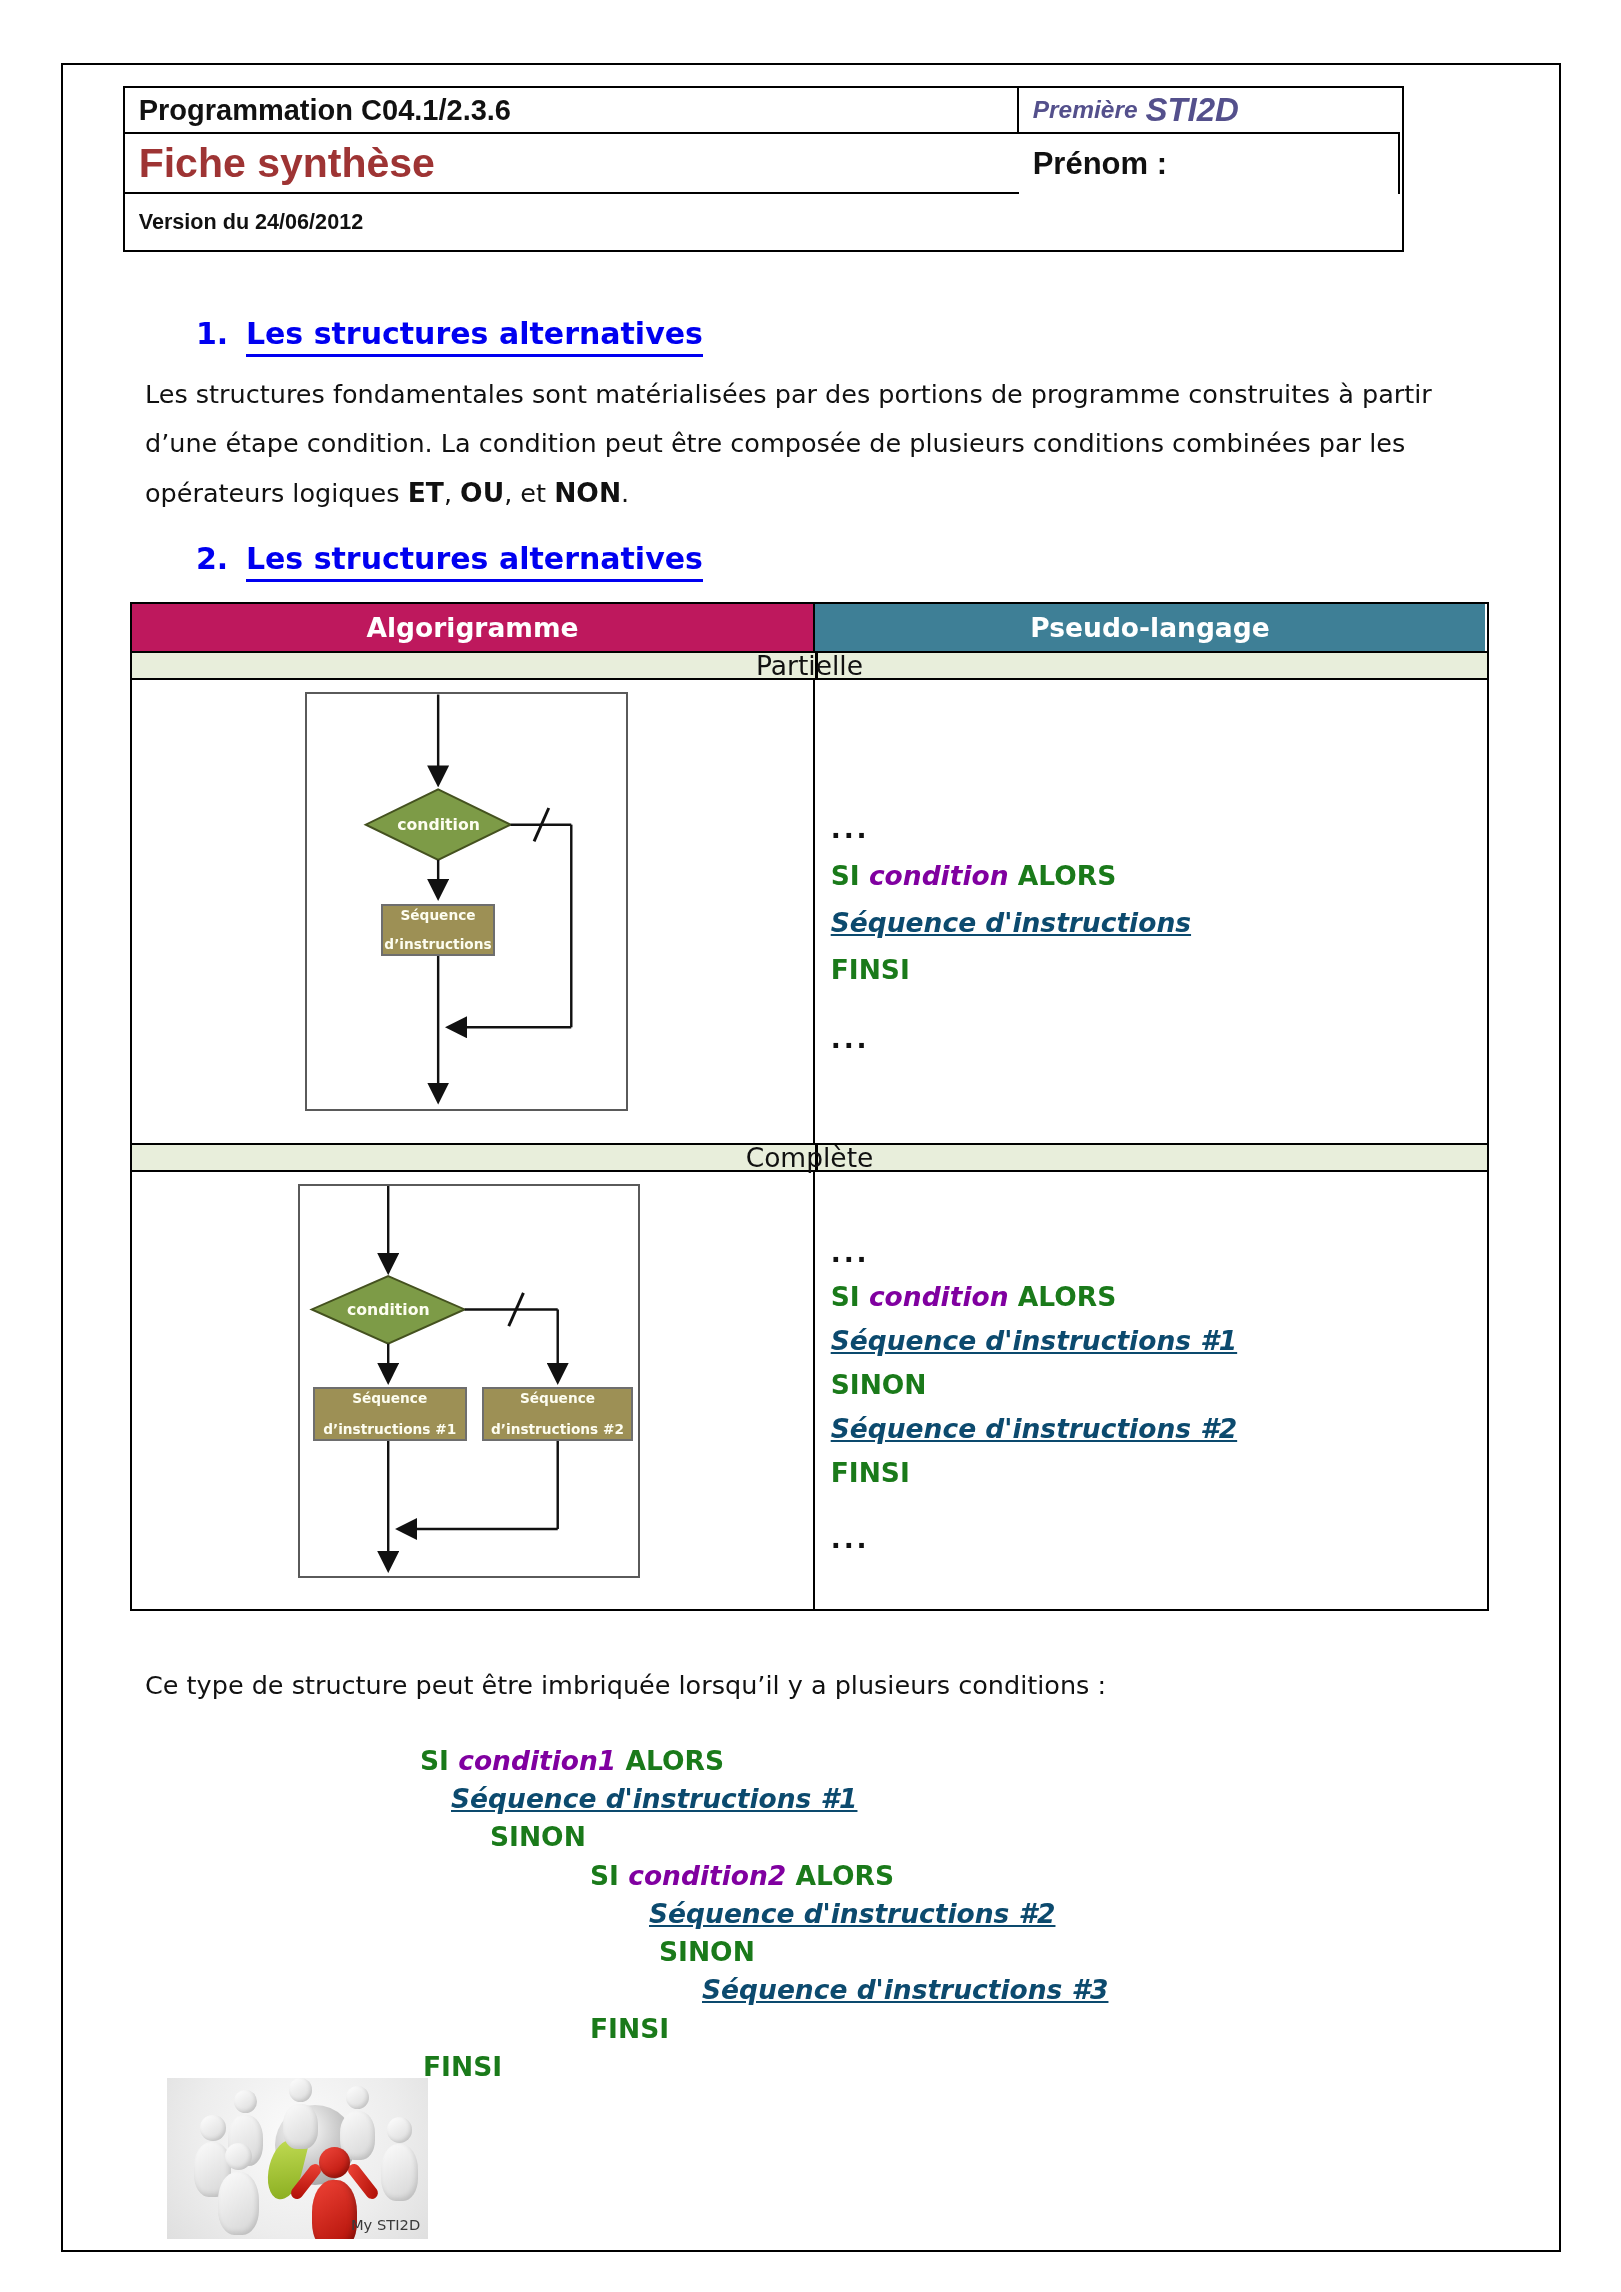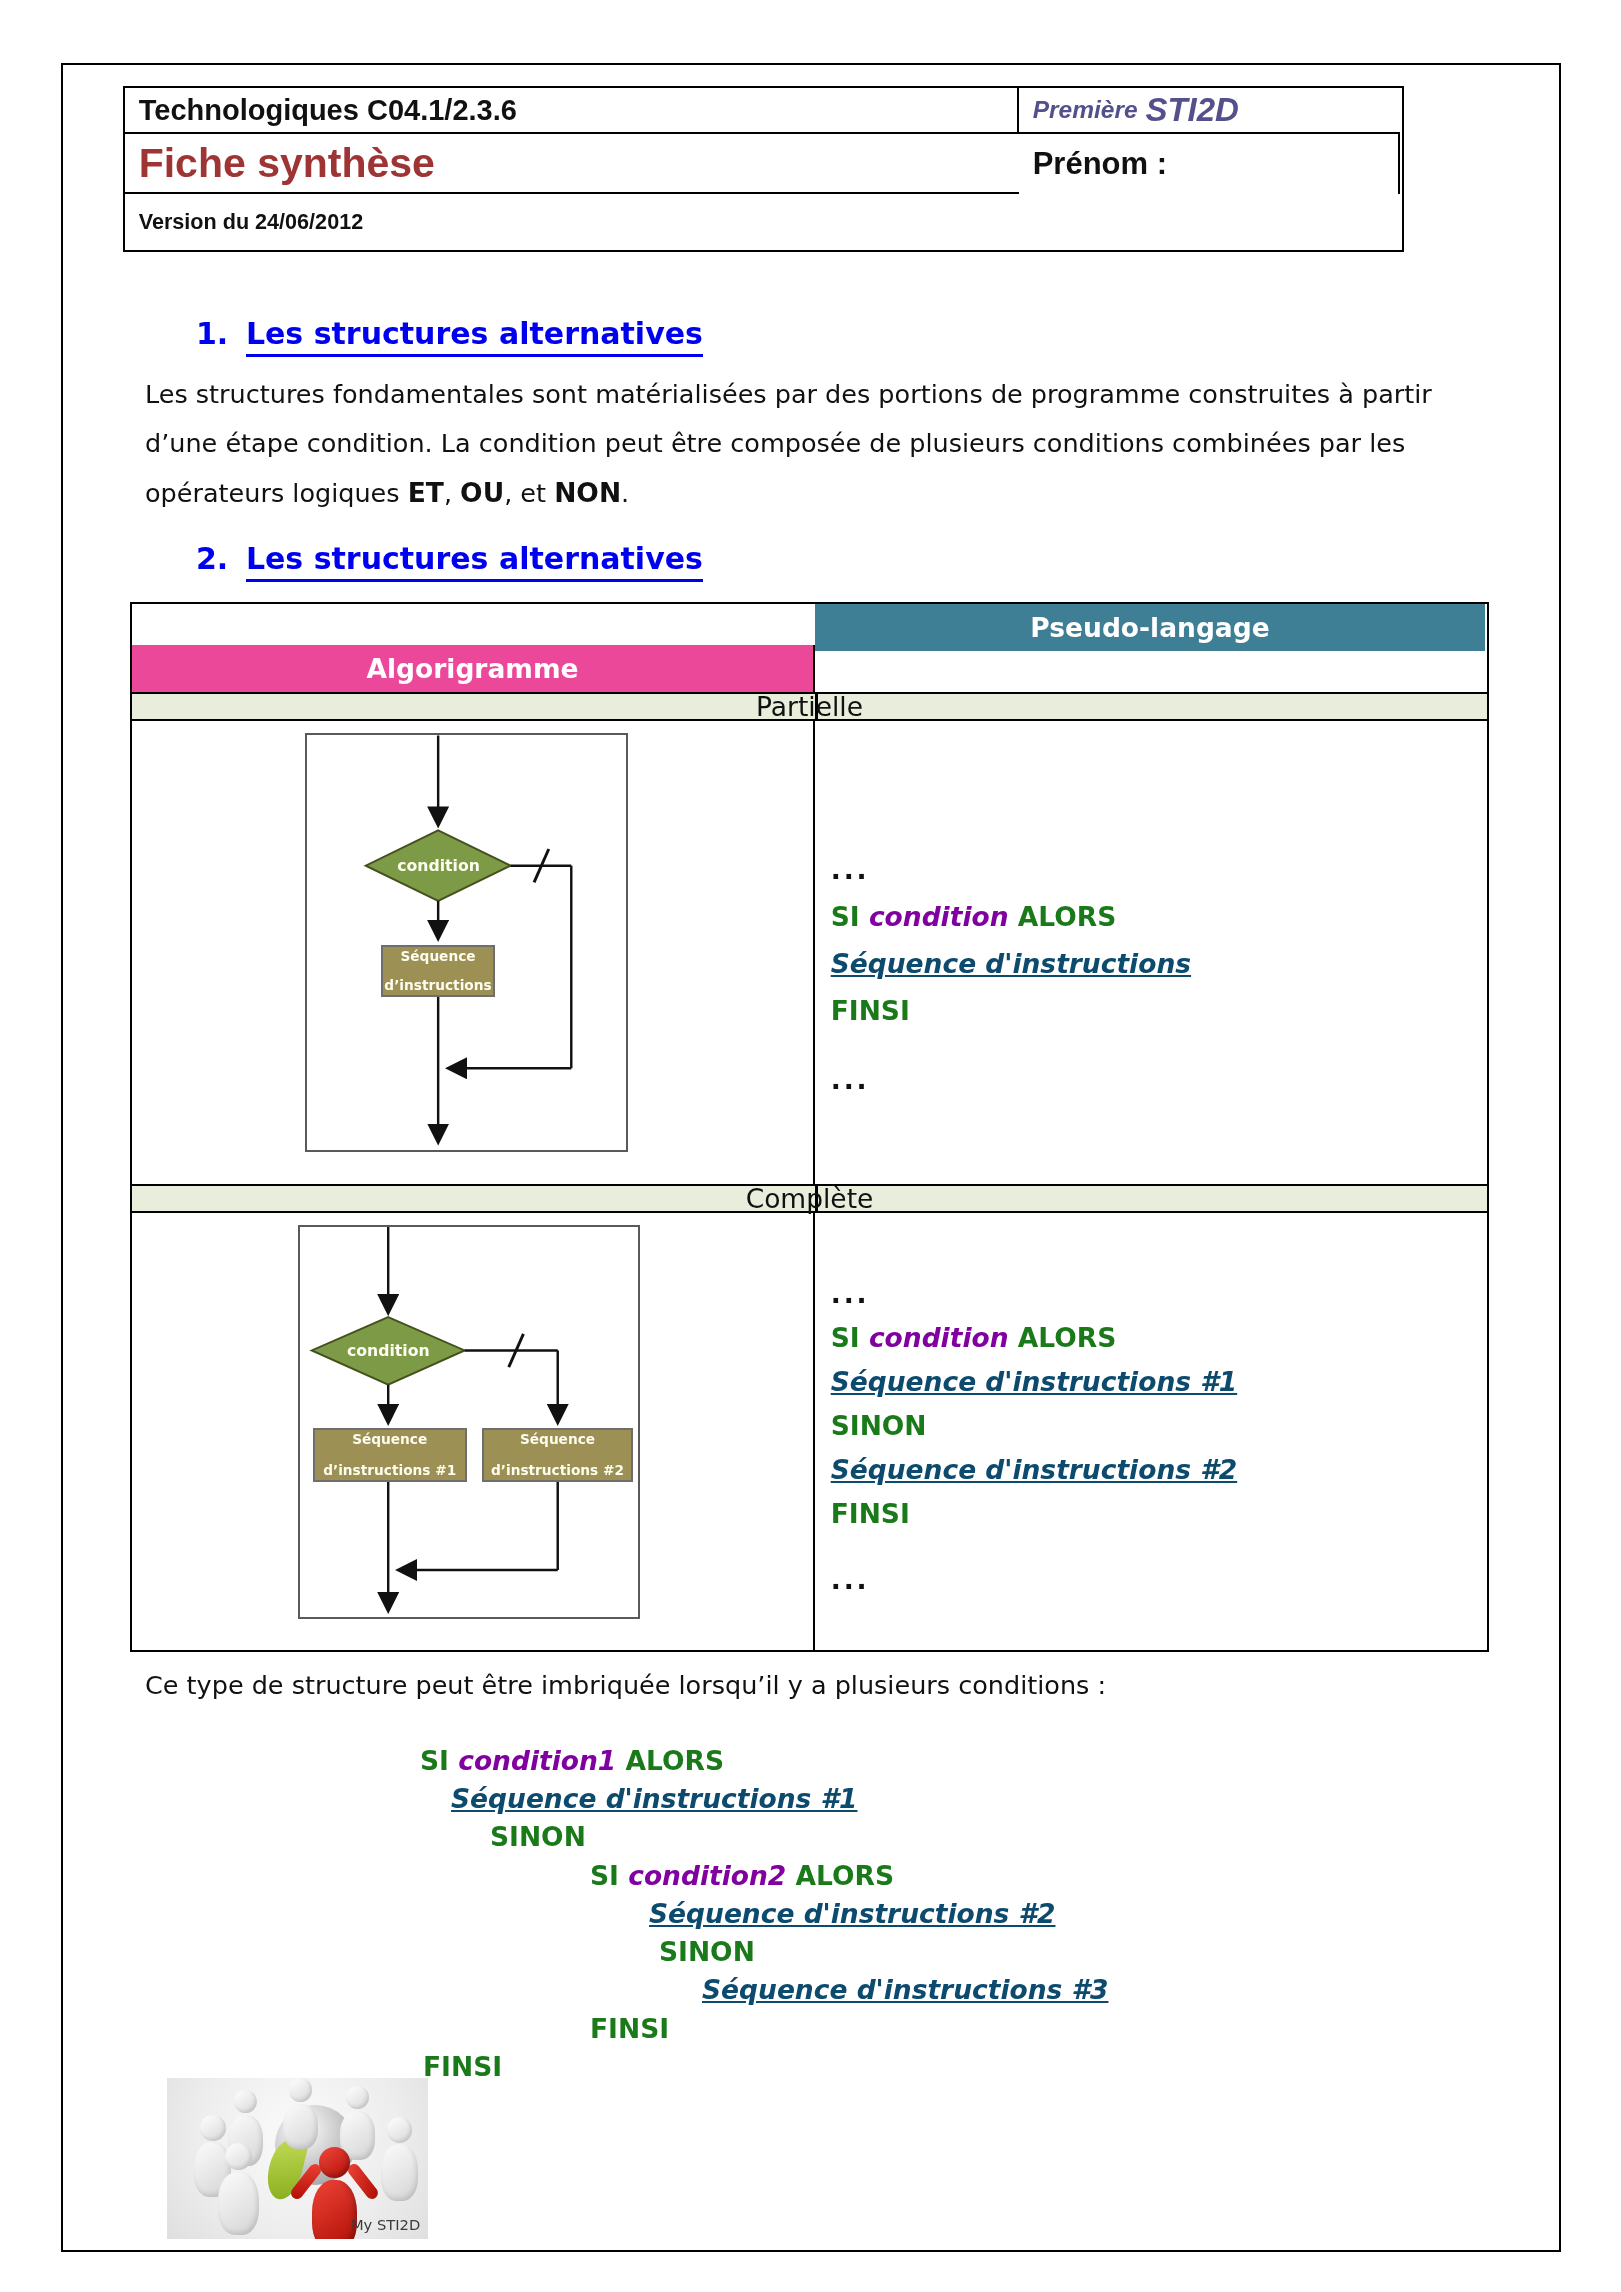--- a/index.html
+++ b/index.html
@@ -31,21 +31,21 @@
   .intro-line { position:absolute; left:145px; top:1670px; width:1333px; font-size:25.5px; color:#111; }
 
   
   .alt-table { position:absolute; left:130px; top:602px; width:1359px; border:2.9px solid #000; background:#fff; }
   .alt-row { display:flex; }
   .alt-cell { position:relative; }
   .alt-cell.left { width:683px; border-right:2.9px solid #000; }
   .alt-cell.right { width:670px; }
   .alt-hdr { height:47px; display:flex; align-items:center; justify-content:center;
              color:#fff; font-size:26.5px; font-weight:bold; }
-  .alt-hdr.red { background:#ec4899;margin-top:41px; }
+  .alt-hdr.red { background:#be185d; }
   .alt-hdr.teal { background:#3e7f96; }
   .band { position:relative; height:29px; background:#e8eedb; border-top:2.9px solid #000; border-bottom:2.9px solid #000;
           display:flex; align-items:center; justify-content:center; font-size:26.5px; color:#111; }
   .band::after { content:""; position:absolute; left:683px; top:0; bottom:0; width:2.9px; background:#000; }
   .band .bandtxt { position:relative; z-index:2; }
   .content-row-1 { height:463px; }
   .content-row-2 { height:437px; border-top:none; }
 
   
   .fc { position:absolute; border:2px solid #5a5a5a; background:#fff; }
@@ -94,21 +94,21 @@
   .logo-caption { position:absolute; right:7.8px; bottom:5.9px; font-size:14.7px; color:#3a3a3a; font-family:"DejaVu Sans", sans-serif; }
 </style>
 </head>
 <body>
 
 <div class="page">
   <div class="page-border"></div>
 
   <div class="hdr-table">
     <div class="hdr-cell">
-      <span class="course-code">Technologiques C04.1/2.3.6</span>
+      <span class="course-code">Programmation C04.1/2.3.6</span>
     </div>
     <div class="hdr-cell last-col grade">
       <span class="prefix">Première</span>
       <span class="name">STI2D</span>
     </div>
     <div class="hdr-cell last-col">
       <span class="doc-title">Fiche synthèse</span>
     </div>
     <div class="hdr-cell last-row">
       <span class="prenom-label">Prénom :</span>

